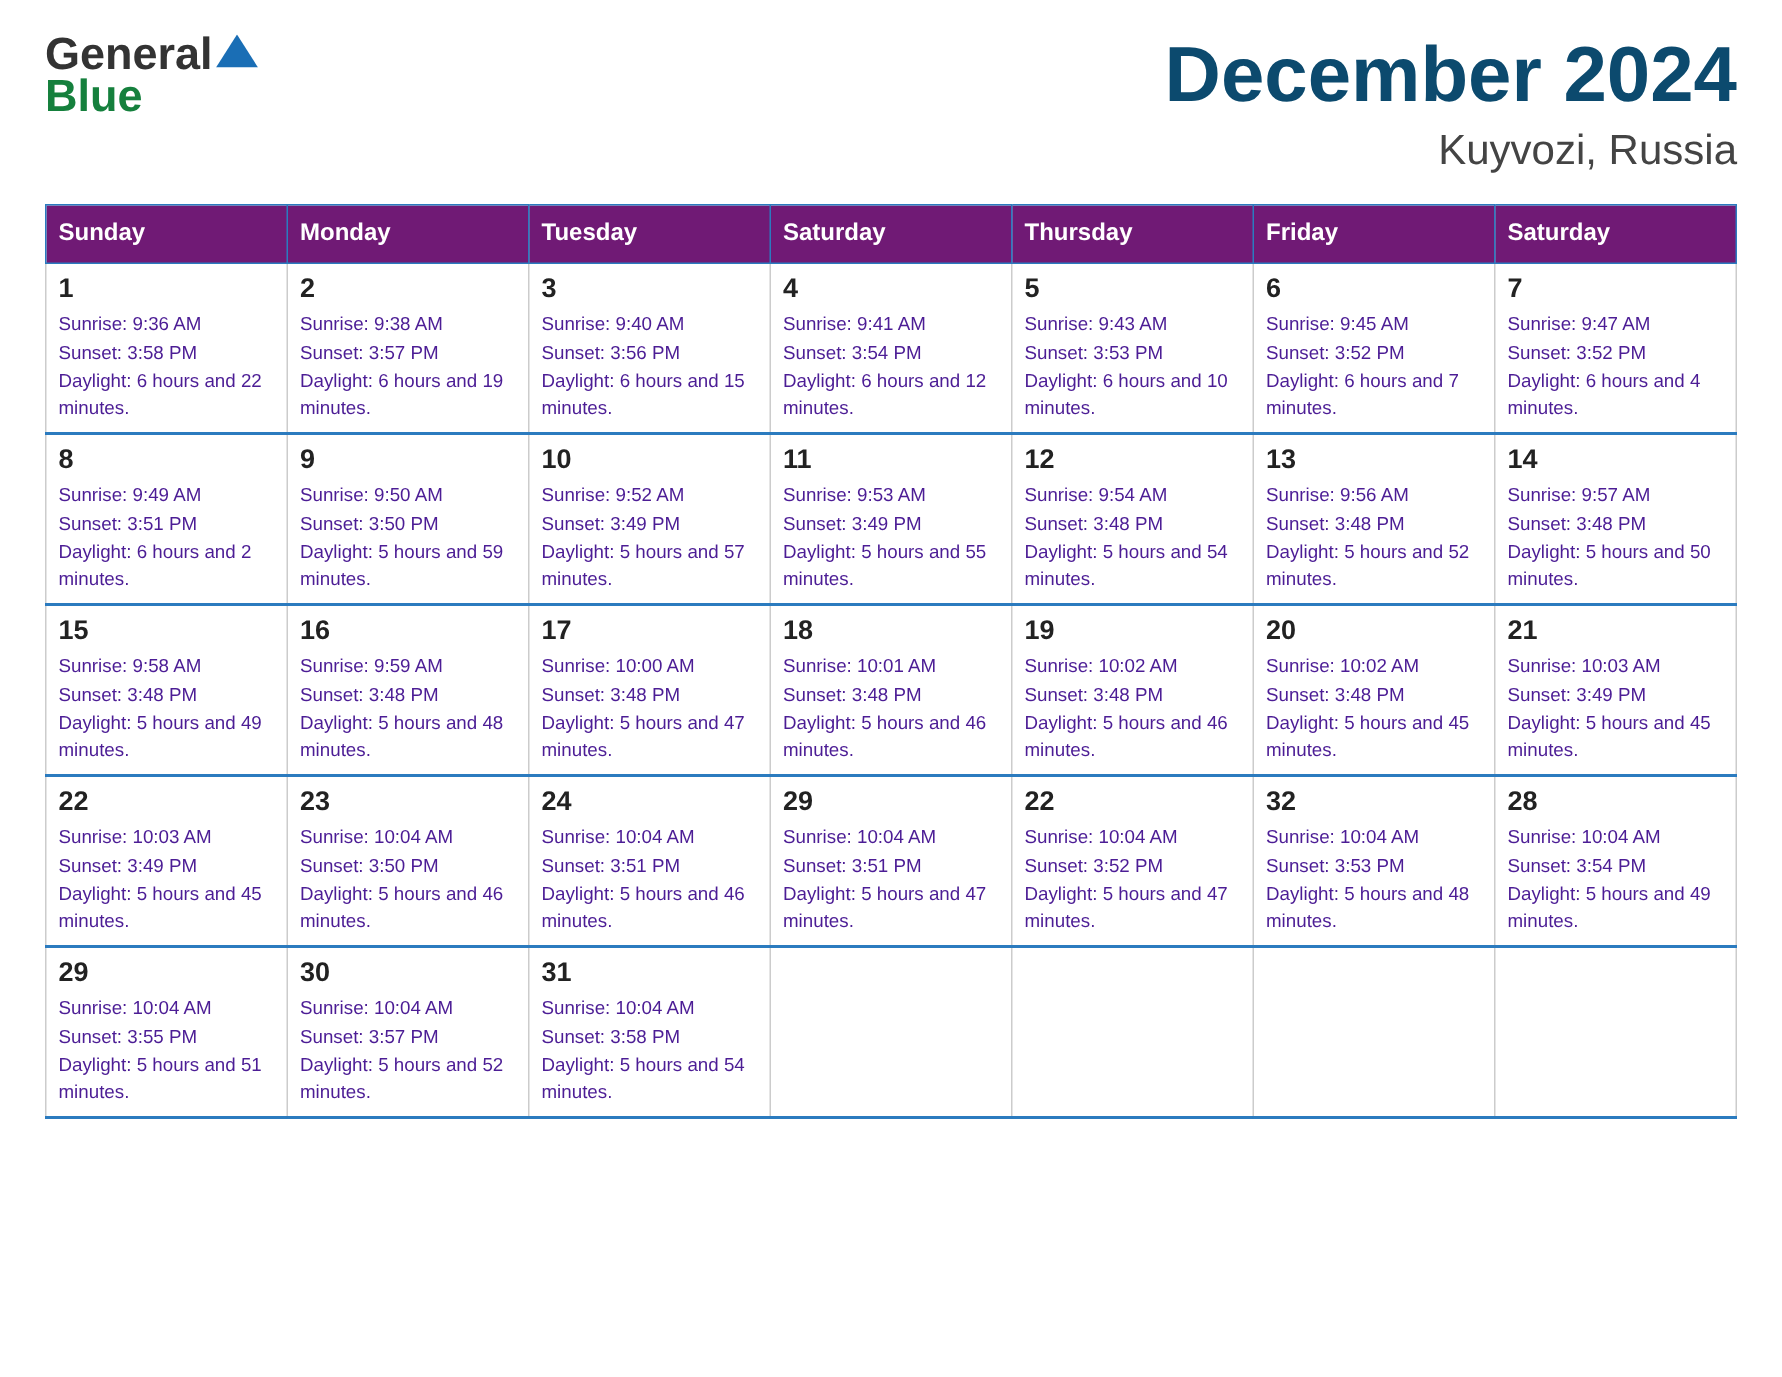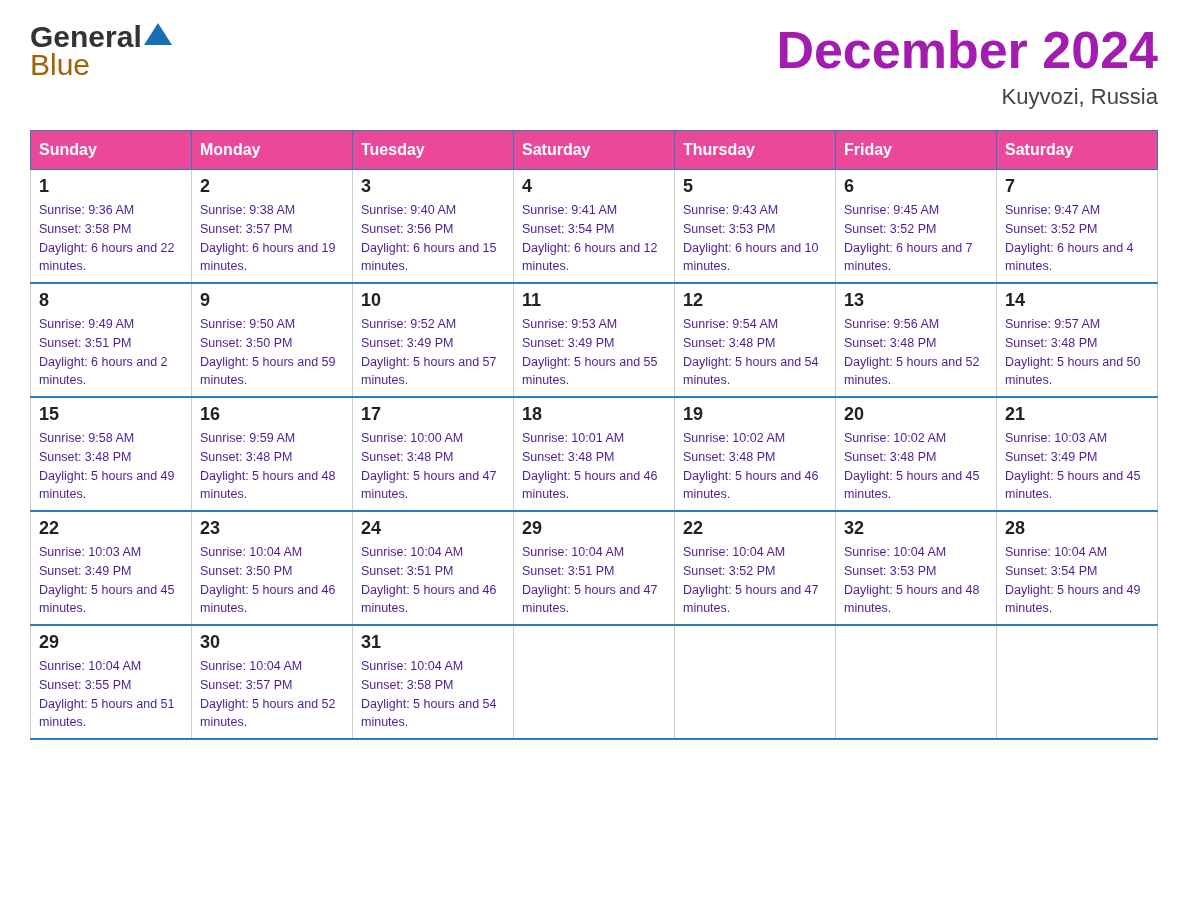--- a/index.html
+++ b/index.html
@@ -25,34 +25,34 @@
     }
     .logo .general {
       color: #333;
     }
     .title-block {
       text-align: right;
     }
     .month-title {
       font-size: 52px;
       font-weight: bold;
-      color: #a21caf;
+      color: #0c4a6e;
     }
     .location {
-      font-size: 22px;
+      font-size: 28px;
       color: #444;
       margin-top: 4px;
     }
     table {
       width: 100%;
       border-collapse: collapse;
       table-layout: fixed;
     }
     thead th {
-      background-color: #ec4899;
+      background-color: #701a75;
       color: white;
       padding: 10px 8px;
       font-size: 16px;
       font-weight: bold;
       text-align: left;
       border: 1px solid #2b7bbf;
     }
     tbody td {
       vertical-align: top;
       padding: 6px 8px;
@@ -86,21 +86,21 @@
   <div class="logo">
     <div style="display:flex;flex-direction:column;align-items:flex-start;">
       <div style="display:flex;align-items:center;">
         <span class="general" style="color:#333;font-size:30px;font-weight:bold;">General</span>
         <div style="display:inline-block;margin-left:2px;margin-bottom:2px;">
           <svg width="28" height="22" viewBox="0 0 28 22">
             <polygon points="14,0 28,22 0,22" fill="#1a6eb5"></polygon>
           </svg>
         </div>
       </div>
-      <span style="color:#a16207;font-size:30px;font-weight:normal;margin-top:-6px;">Blue</span>
+      <span style="color:#15803d;font-size:30px;font-weight:bold;margin-top:-6px;">Blue</span>
     </div>
   </div>
   <div class="title-block">
     <div class="month-title">December 2024</div>
     <div class="location">Kuyvozi, Russia</div>
   </div>
 </div>
 
 <table>
   <thead>

